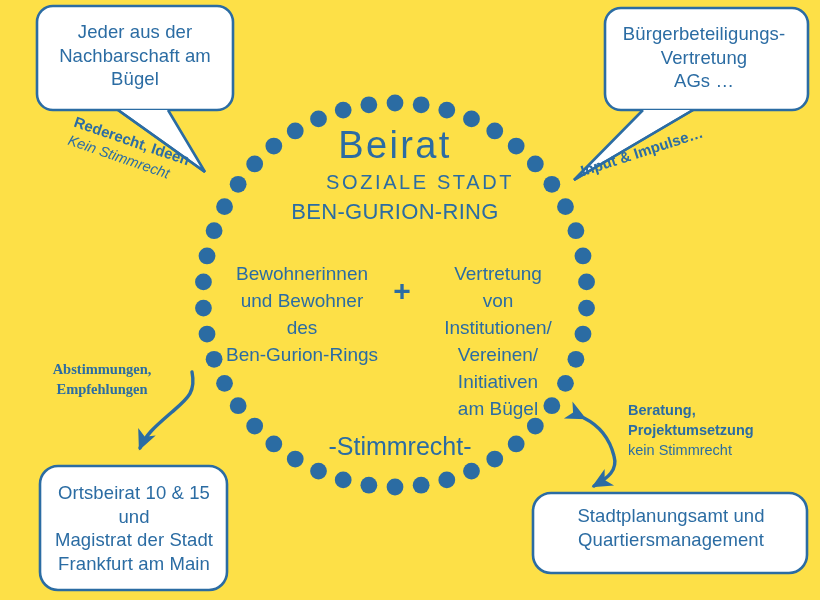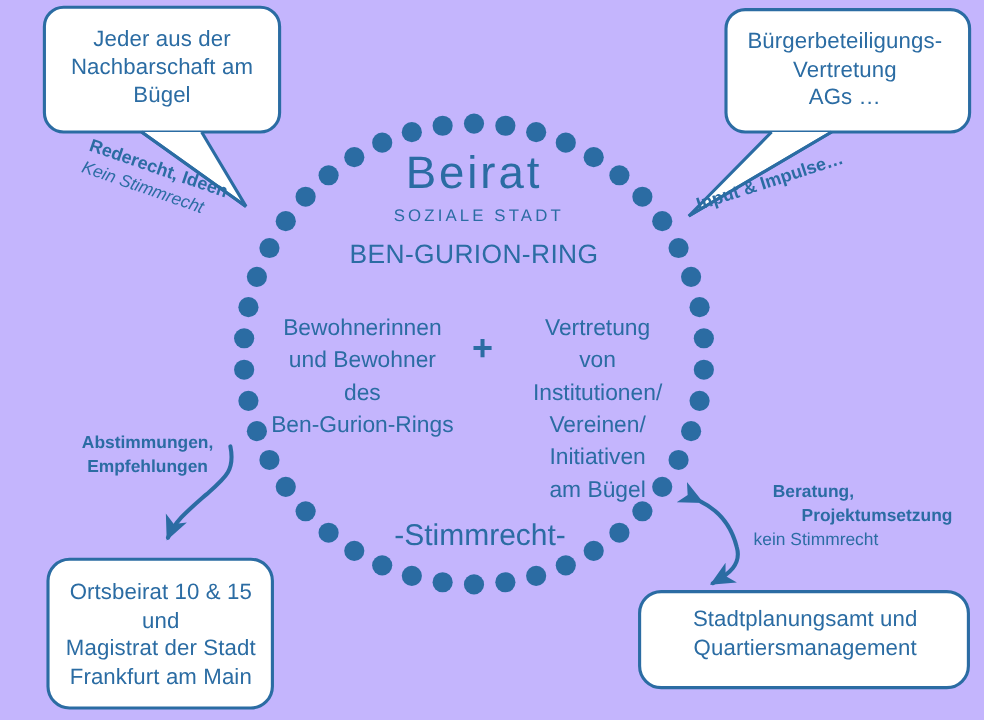--- a/index.html
+++ b/index.html
@@ -4,21 +4,21 @@
 <style>
   html, body {
     margin: 0;
     padding: 0;
     background: #ffffff;
   }
   #stage {
     position: relative;
     width: 820px;
     height: 600px;
-    background: #c4b5fd;
+    background: #fde047;
     overflow: hidden;
     font-family: "Liberation Sans", sans-serif;
     color: #2b6ca3;
   }
   #svg-layer {
     position: absolute;
     left: 0; top: 0;
     width: 820px;
     height: 600px;
   }
@@ -50,24 +50,25 @@
 
   
   #title-main {
     left: 260px; top: 126px; width: 270px;
     font-size: 38px;
     font-weight: normal;
     letter-spacing: 2.4px;
     line-height: 1;
   }
   #title-sub1 {
-    left: 264px; top: 172px; width: 270px;
-    font-size: 14px;
+    left: 244px; top: 172px; width: 270px;
+    font-size: 20px;
     letter-spacing: 2.6px;
     line-height: 1;
+    text-align: right;
   }
   #title-sub2 {
     left: 258px; top: 201px; width: 274px;
     font-size: 22px;
     letter-spacing: .3px;
     line-height: 1;
   }
 
   
   .col {
@@ -110,37 +111,38 @@
     left: 578px; top: 162px;
     transform: rotate(-18deg);
     transform-origin: 0 0;
     font-size: 15px;
     font-weight: bold;
   }
 
   
   #label-abstimmungen {
     position: absolute;
-    left: 53px; top: 360px; width: 140px;
+    left: 32px; top: 360px; width: 140px;
     text-align: center;
     font-size: 14.5px;
     font-weight: bold;
     line-height: 1.35;
     color: #2b6ca3;
+    font-family: Liberation Serif, serif;
   }
   #label-beratung {
     position: absolute;
     left: 628px; top: 400px; width: 160px;
     text-align: left;
     font-size: 14.5px;
     line-height: 1.38;
     color: #2b6ca3;
   }
-  #label-beratung .b1 { font-weight: bold; display: block; margin-left: 16px; }
-  #label-beratung .b2 { font-weight: bold; display: block; margin-left: 40px; }
+  #label-beratung .b1 { font-weight: bold; display: block; }
+  #label-beratung .b2 { font-weight: bold; display: block; }
   #label-beratung .b3 { font-weight: normal; display: block; }
 </style>
 </head>
 <body>
 
 <div id="stage">
 
   <svg id="svg-layer" viewBox="0 0 820 600">
     <defs>
       <marker id="arrowhead" markerWidth="7" markerHeight="7" refX="5.2" refY="3.2" orient="auto" markerUnits="strokeWidth">

